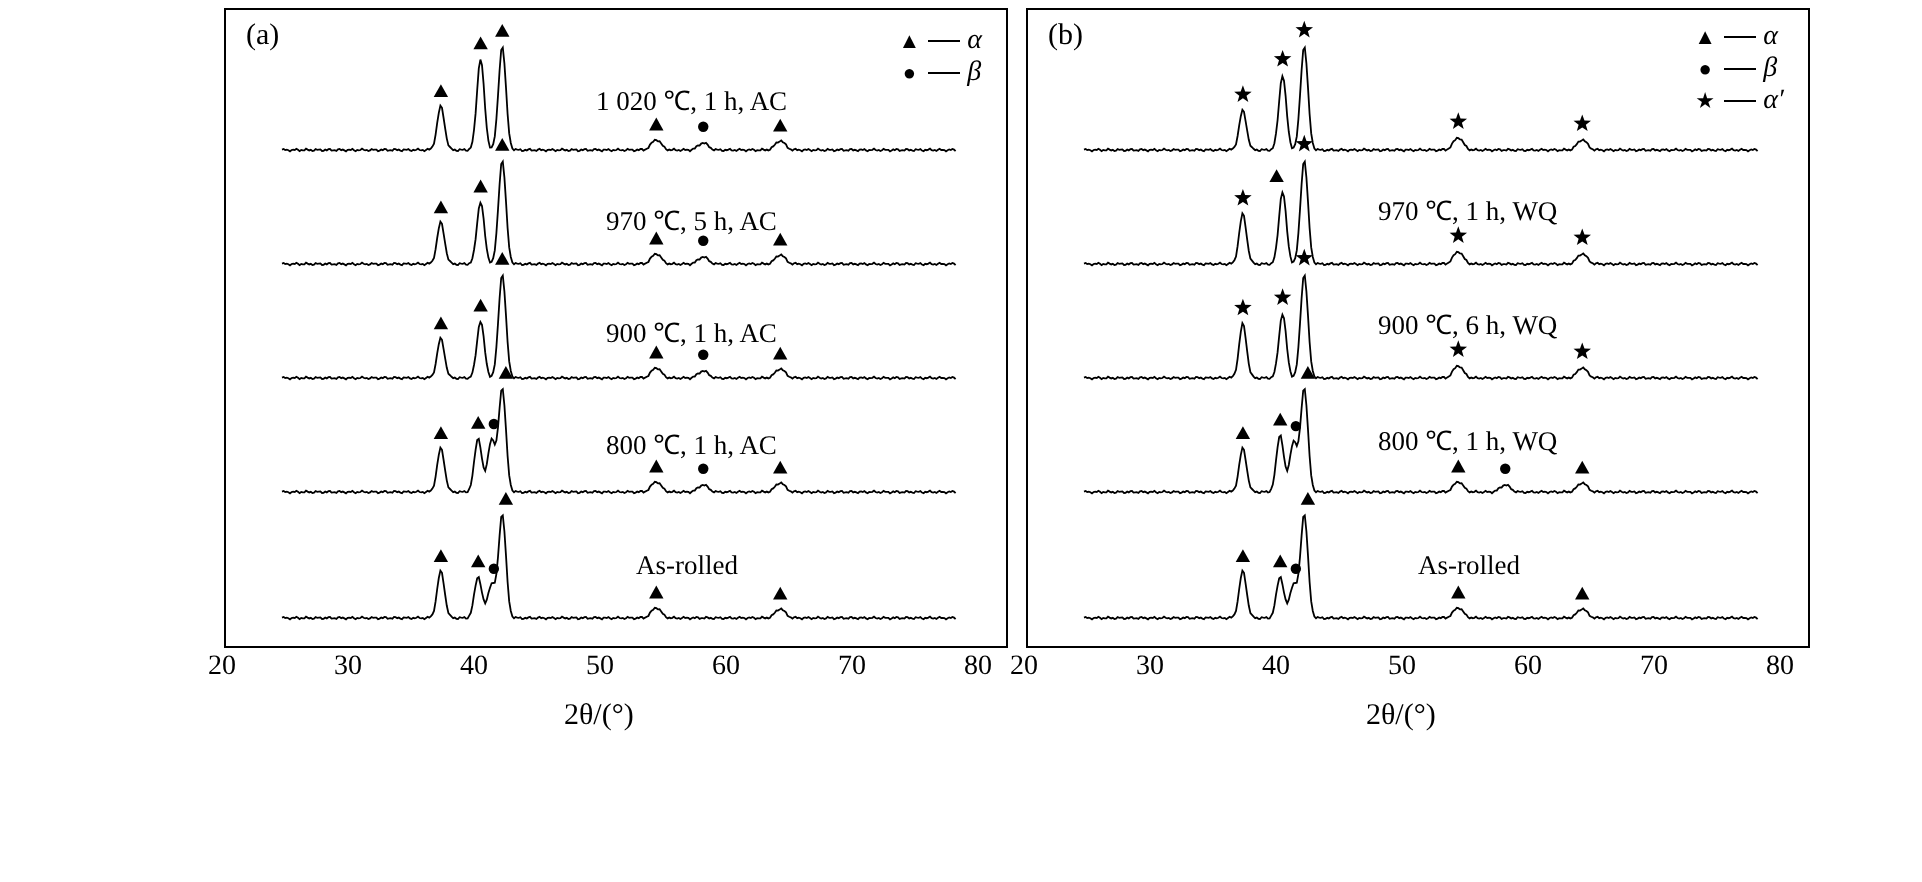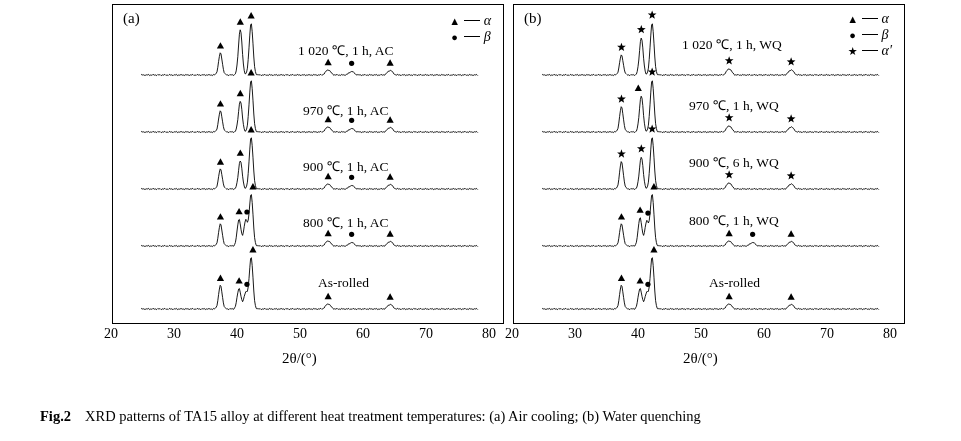--- a/index.html
+++ b/index.html
@@ -161,21 +161,21 @@
           <span class="legend-dash"></span>
           <span class="legend-text">α</span>
         </div>
         <div class="legend-row">
           <span class="legend-mark">●</span>
           <span class="legend-dash"></span>
           <span class="legend-text">β</span>
         </div>
       </div>
       <div class="curve-label" style="left:185px; top:36px;text-align:right;">1 020 ℃, 1 h, AC</div>
-      <div class="curve-label" style="left:190px; top:96px;">970 ℃, 1 h, AC</div>
+      <div class="curve-label" style="left:190px; top:96px;">970 ℃, 5 h, AC</div>
       <div class="curve-label" style="left:190px; top:152px;">900 ℃, 1 h, AC</div>
       <div class="curve-label" style="left:190px; top:208px;">800 ℃, 1 h, AC</div>
       <div class="curve-label" style="left:205px; top:270px;">As-rolled</div>
     </div>
     <div class="axis-tick-label" style="left:-16px; top:322px;">20</div>
     <div class="axis-tick-label" style="left:47px; top:322px;">30</div>
     <div class="axis-tick-label" style="left:110px; top:322px;">40</div>
     <div class="axis-tick-label" style="left:173px; top:322px;">50</div>
     <div class="axis-tick-label" style="left:236px; top:322px;">60</div>
     <div class="axis-tick-label" style="left:299px; top:322px;">70</div>
@@ -233,35 +233,31 @@
           <span class="legend-mark">●</span>
           <span class="legend-dash"></span>
           <span class="legend-text">β</span>
         </div>
         <div class="legend-row">
           <span class="legend-mark">★</span>
           <span class="legend-dash"></span>
           <span class="legend-text">α′</span>
         </div>
       </div>
-      <div class="curve-label" style="left:168px; top:30px;">1 020 ℃, 1 h, WQ</div>
       <div class="curve-label" style="left:175px; top:91px;text-align:center;">970 ℃, 1 h, WQ</div>
       <div class="curve-label" style="left:175px; top:148px;">900 ℃, 6 h, WQ</div>
       <div class="curve-label" style="left:175px; top:206px;">800 ℃, 1 h, WQ</div>
       <div class="curve-label" style="left:195px; top:270px;">As-rolled</div>
     </div>
     <div class="axis-tick-label" style="left:-16px; top:322px;">20</div>
     <div class="axis-tick-label" style="left:47px; top:322px;">30</div>
     <div class="axis-tick-label" style="left:110px; top:322px;">40</div>
     <div class="axis-tick-label" style="left:173px; top:322px;">50</div>
     <div class="axis-tick-label" style="left:236px; top:322px;">60</div>
     <div class="axis-tick-label" style="left:299px; top:322px;">70</div>
     <div class="axis-tick-label" style="left:362px; top:322px;">80</div>
     <div class="axis-title" style="left:150px; top:346px;">
       <span>2θ/(°)</span>
     </div>
   </div>
 
-  <div class="caption" id="caption-en">
-    <b>Fig.2</b><span class="cap-gap"></span><span>XRD patterns of TA15 alloy at different heat treatment temperatures: (a) Air cooling; (b) Water quenching</span>
-  </div>
 
 </div>
 
 </body></html>

